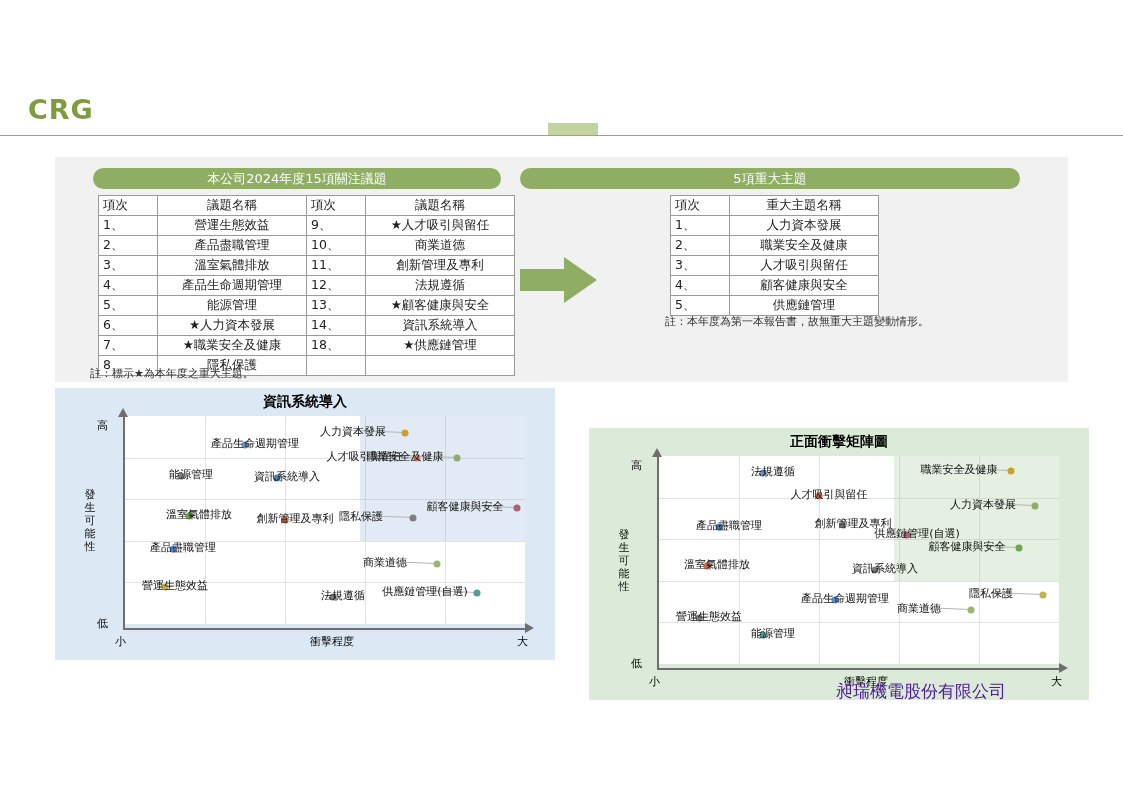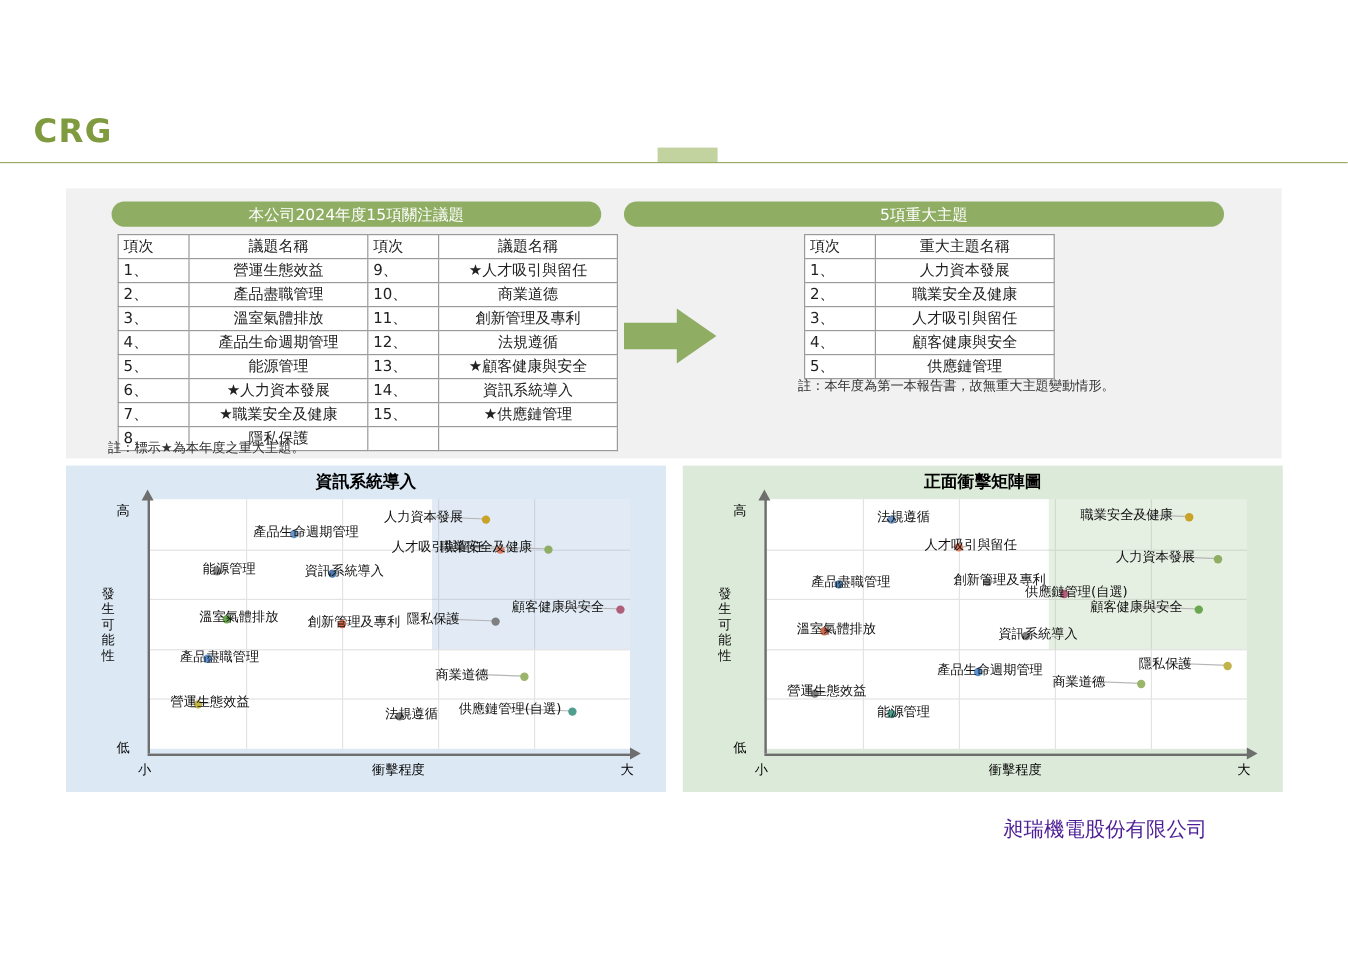--- a/index.html
+++ b/index.html
@@ -64,21 +64,21 @@
   .note-right{left:665px;top:314px;}
 
   .arrow{
     position:absolute;left:520px;top:255px;width:78px;height:50px;
   }
   
   .mx{
     position:absolute;top:388px;width:500px;height:272px;
   }
   .mx-neg{left:55px;background:#dce9f5;}
-  .mx-pos{left:569px;background:#dcebd9;}
+  .mx-pos{left:589px;background:#dcebd9;margin-top:40px;}
   .mx-title{
     position:absolute;top:5px;left:0;width:100%;
     text-align:center;font-size:14px;font-weight:bold;color:#000;
   }
   .plot{
     position:absolute;left:70px;top:28px;width:400px;height:208px;
     background:#ffffff;
   }
   .plot .gridv,.plot .gridh{position:absolute;background:#e3e3e3;}
   .plot .gridv{width:1px;height:100%;top:0;}
@@ -170,21 +170,21 @@
       </tr>
       <tr>
         <td class="c-no">6、</td>
         <td class="c-nm">★人力資本發展</td>
         <td class="c-no">14、</td>
         <td class="c-nm">資訊系統導入</td>
       </tr>
       <tr>
         <td class="c-no">7、</td>
         <td class="c-nm">★職業安全及健康</td>
-        <td class="c-no">15、</td>
+        <td class="c-no">18、</td>
         <td class="c-nm">★供應鏈管理</td>
       </tr>
       <tr>
         <td class="c-no">8、</td>
         <td class="c-nm">隱私保護</td>
         <td class="c-no"></td>
         <td class="c-nm"></td>
       </tr>
     </tbody>
 </table>

